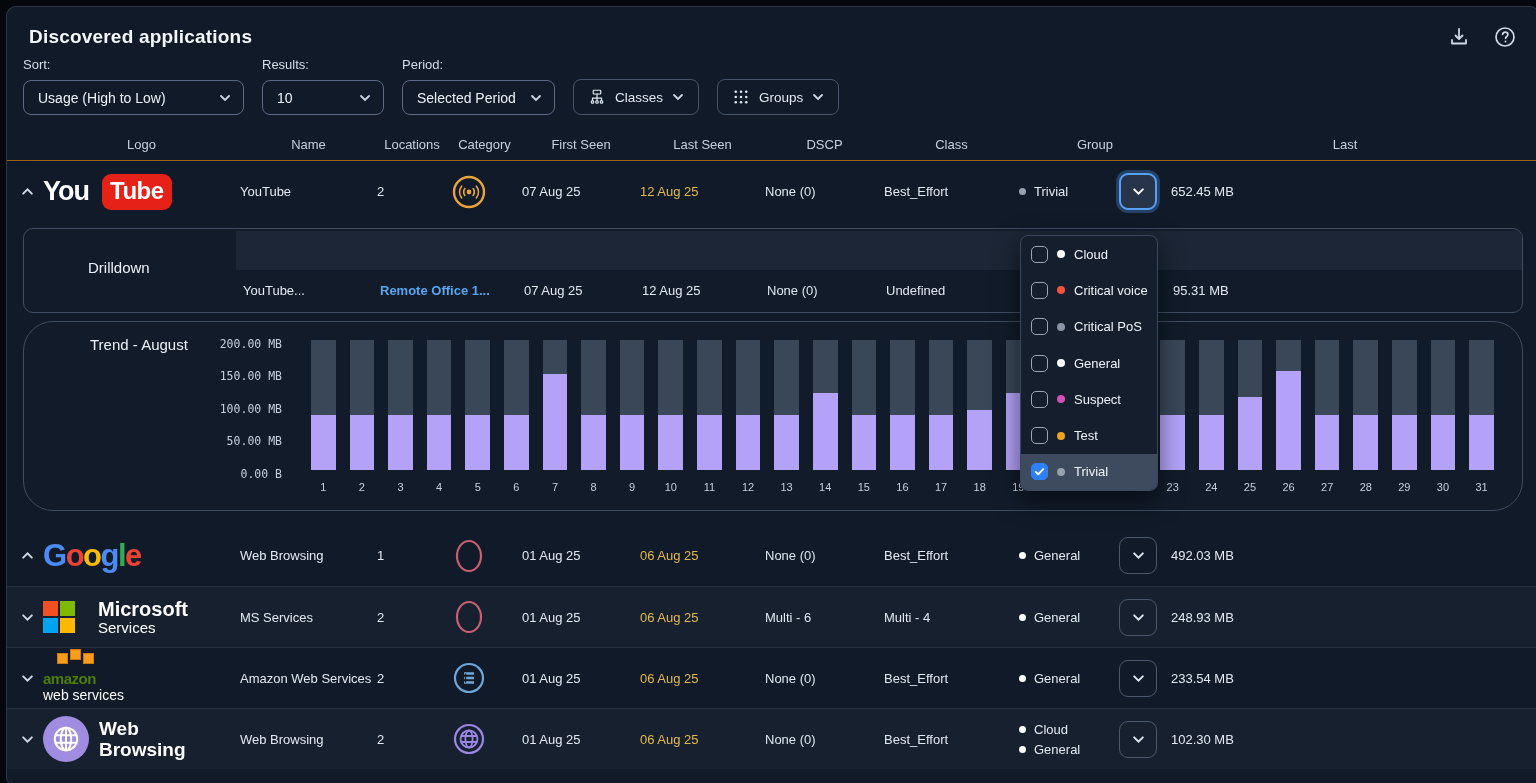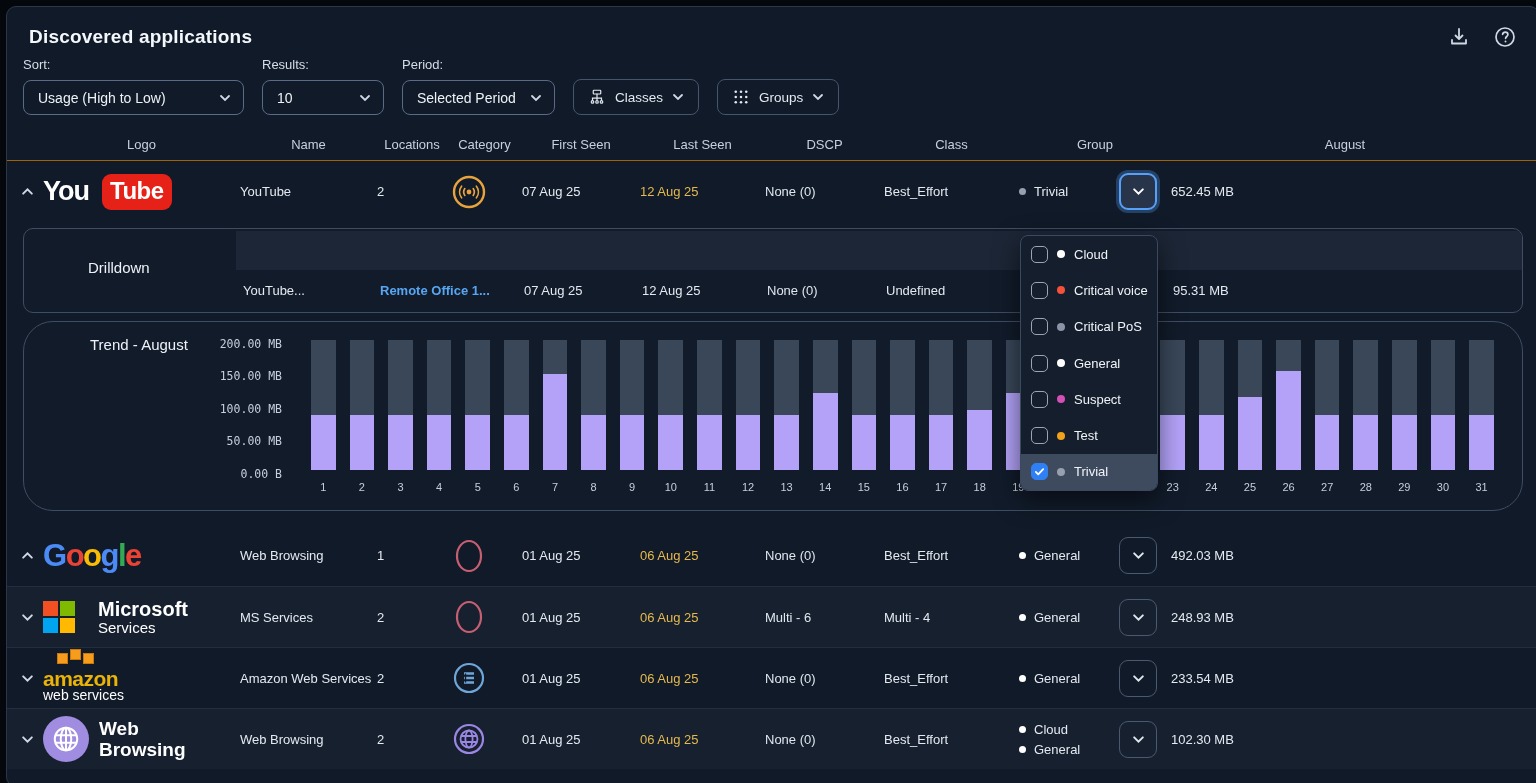--- a/index.html
+++ b/index.html
@@ -66,21 +66,21 @@
   .g-logo { font-size:31px; font-weight:700; letter-spacing:-1.5px; }
   .ms-logo { display:flex; align-items:center; gap:23px; }
   .ms-squares { display:grid; grid-template-columns:15px 15px; grid-template-rows:15px 15px; gap:2px; }
   .ms-squares i { display:block; }
   .ms-text b { display:block; color:#fff; font-size:20px; font-weight:700; line-height:20px; }
   .ms-text span { display:block; color:#fff; font-size:15px; line-height:17px; }
   .az-logo { position:relative; padding-top:14px; }
   .az-boxes { position:absolute; top:-2px; left:14px; display:flex; gap:2px; }
   .az-boxes i { width:11px; height:11px; background:#f79c1d; border:1px solid #c97a08; display:block; }
   .az-boxes i:nth-child(2){ margin-top:-4px; }
-  .az-text b { display:block; color:#eab308; font-size:21px; font-weight:700; line-height:19px; letter-spacing:-.5px; }
+  .az-text b { display:block; color:#4d7c0f; font-size:15px; font-weight:700; line-height:19px; letter-spacing:-.5px; }
   .az-text span { display:block; color:#fff; font-size:14px; line-height:14px; }
   .wb-logo { display:flex; align-items:center; gap:10px; }
   .wb-circle { width:46px; height:46px; border-radius:50%; background:#a08ce0; display:flex;
     align-items:center; justify-content:center; color:#fff; }
   .wb-circle svg { width:30px; height:30px; }
   .wb-text { color:#fff; font-size:19px; font-weight:700; line-height:21px; }
 
   .cat-icon { width:36px; height:36px; display:flex; align-items:center; justify-content:center; margin-left:4px; }
   .cat-icon svg { width:36px; height:36px; }
 
@@ -223,21 +223,21 @@
     <span></span>
     <span>Logo</span>
     <span>Name</span>
     <span>Locations</span>
     <span>Category</span>
     <span>First Seen</span>
     <span>Last Seen</span>
     <span>DSCP</span>
     <span>Class</span>
     <span style="grid-column:10/12">Group</span>
-    <span style="grid-column:12/14">August</span>
+    <span style="grid-column:12/14">Last</span>
   </div>
 
   <div class="grid row">
     <span class="chev-cell">
       <svg viewBox="0 0 12 12" fill="none" stroke="currentColor" stroke-width="1.8" stroke-linecap="round">
           <path d="M2 8l4-4 4 4"></path>
         </svg>
     </span>
     <span class="logo-wrap yt-logo">
       <span class="yt-you">You</span>

